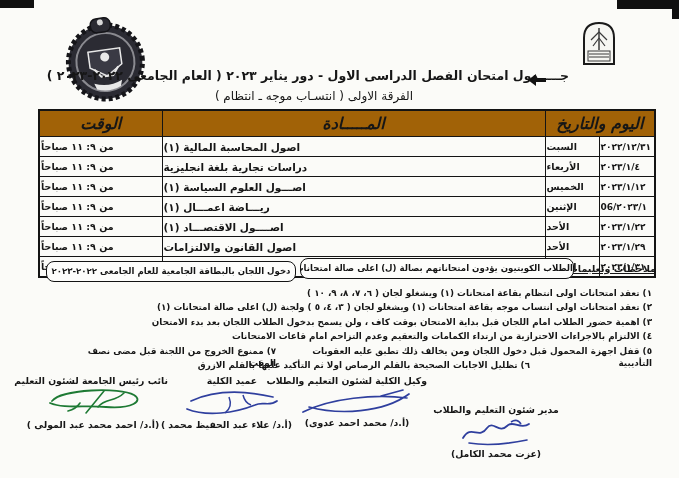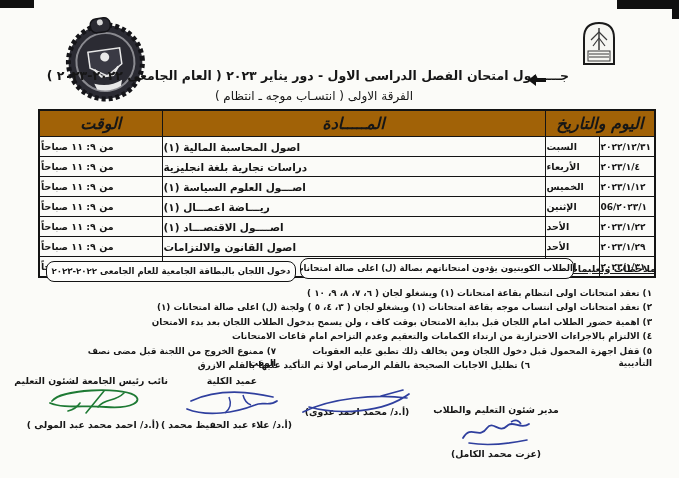--- a/index.html
+++ b/index.html
@@ -192,20 +192,21 @@
       <path d="M28 27 Q52 31 86 24" fill="none" stroke="#2f3f9e" stroke-width="1.6" stroke-linecap="round"></path>
       <path d="M70 6 q6 -4 10 2" fill="none" stroke="#2f3f9e" stroke-width="1.6"></path>
     </svg>
     <div class="sig-name">(عزت محمد الكامل)</div>
   </div>
 
   <div class="sig sig2">
     <svg style="position:absolute;top:12px;left:8px" width="120" height="30" viewBox="0 0 120 30">
       <path d="M8 24 C36 10 80 6 112 10 M14 19 C44 27 88 25 114 6 M86 8 L108 2" fill="none" stroke="#2f3f9e" stroke-width="1.7" stroke-linecap="round"></path>
     </svg>
+    <div class="sig-title">وكيل الكلية لشئون التعليم والطلاب</div>
     <svg width="120" height="30" viewBox="0 0 120 30" style="visibility:hidden"></svg>
     <div class="sig-name">(أ.د/ محمد احمد عدوى)</div>
   </div>
 
   <div class="sig sig3">
     <div class="sig-title">عميد الكلية</div>
     <svg width="110" height="32" viewBox="0 0 110 32">
       <path d="M14 14 C40 2 70 4 96 10 M10 22 C30 30 58 26 78 18 C86 14 92 20 100 14" fill="none" stroke="#2f3f9e" stroke-width="1.7" stroke-linecap="round"></path>
       <path d="M52 10 q4 10 -4 16 M66 8 q2 8 8 10" fill="none" stroke="#2f3f9e" stroke-width="1.5"></path>
     </svg>

